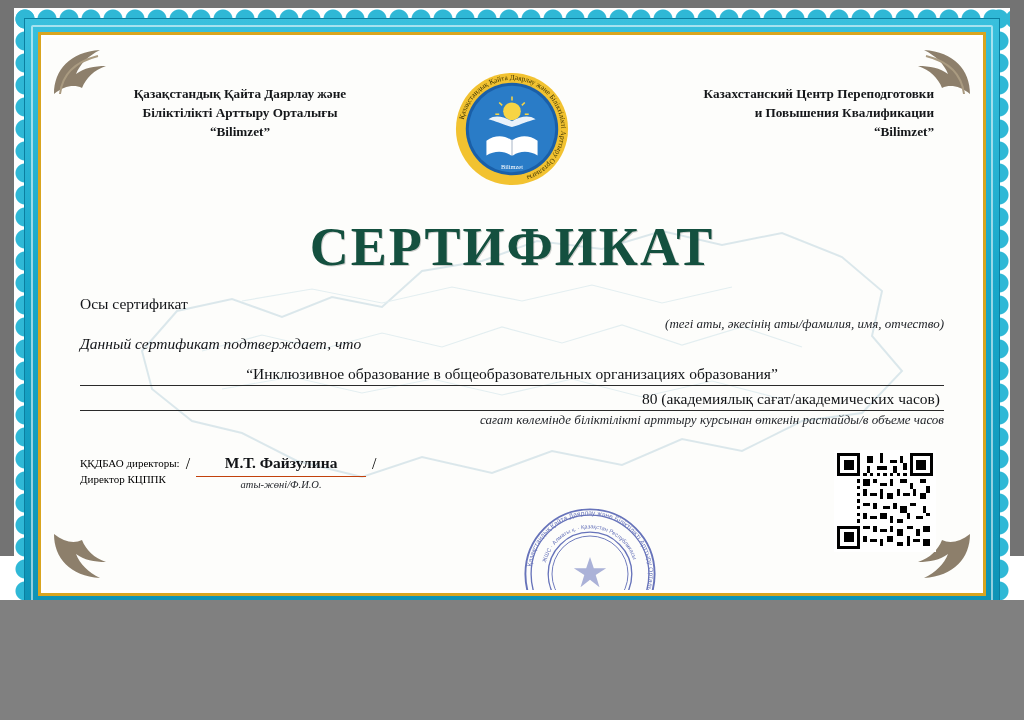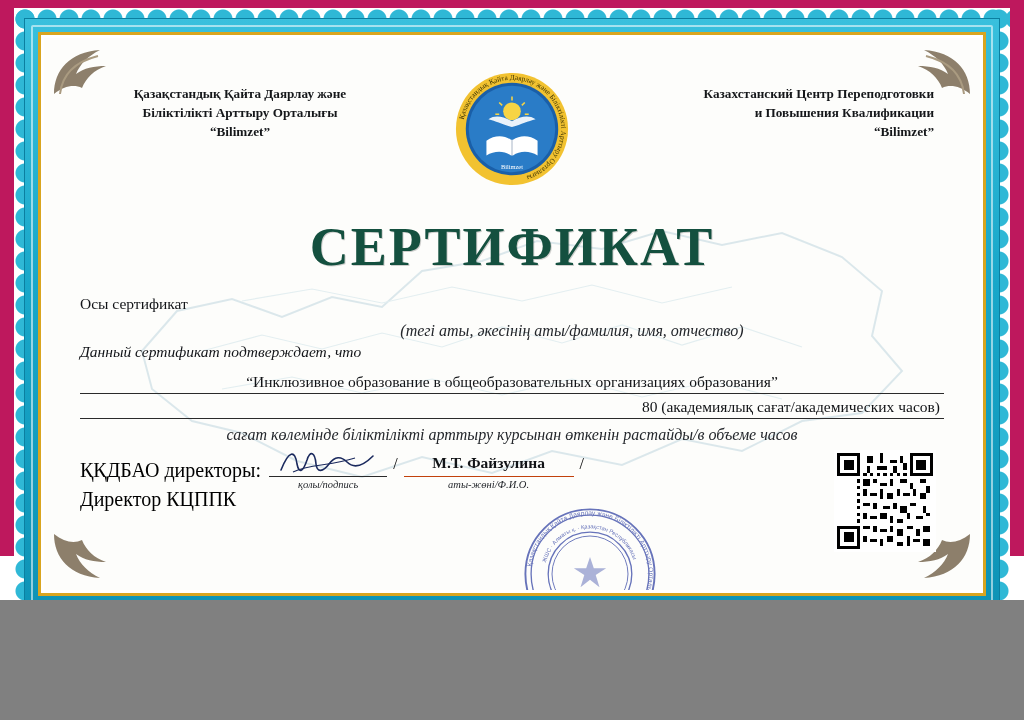--- a/index.html
+++ b/index.html
@@ -9,21 +9,21 @@
     height: 720px;
     background: #ffffff;
     font-family: "Liberation Serif", serif;
     overflow: hidden;
   }
 
   #page {
     position: relative;
     width: 1024px;
     height: 556px;
-    background: #be185d;
+    background: #737373;
   }
 
   
   .bottom-occluder {
     position: absolute;
     left: 0;
     top: 600px;
     width: 1024px;
     height: 120px;
     background: #808080;
@@ -190,25 +190,25 @@
     text-align: center;
     font-family: "Liberation Serif", serif;
     font-style: italic;
     font-weight: bold;
     font-size: 21px;
     color: #1a1d22;
     white-space: nowrap;
   }
 
   .hint {
-    text-align: center;
-    font-size: 16px;
+    text-align: right;
+    font-size: 13px;
     font-style: italic;
     color: #23262b;
-    margin-top: 7px;
+    margin-top: 1px;
   }
 
   .row2 {
     margin-top: 2px;
     font-style: italic;
   }
 
   .line-full {
     border-bottom: 1px solid #2a2a2a;
     height: 24px;
@@ -236,21 +236,21 @@
   
   .sig-area {
     position: absolute;
     left: 36px;
     right: 36px;
     top: 416px;
     display: flex;
     align-items: flex-start;
   }
   .sig-left-labels {
-    font-size: 20px;
+    font-size: 11px;
     line-height: 1.45;
     white-space: nowrap;
     padding-top: 2px;
   }
   .sig-mid {
     margin-left: 8px;
     position: relative;
     width: 118px;
   }
   .sig-line {
@@ -407,29 +407,20 @@
         </div>
         <div class="hint">сағат көлемінде біліктілікті арттыру курсынан өткенін растайды/в объеме часов</div>
       </div>
 
       <div class="sig-area">
         <div class="sig-left-labels">
           <div>ҚҚДБАО директоры:</div>
           <div>Директор КЦППК</div>
         </div>
 
-        <div class="sig-mid">
-          <div class="sig-line">
-            <svg class="sig-scribble" viewBox="0 0 104 30">
-              <path d="M6,24 C14,4 20,4 22,18 C24,28 28,26 32,14 C35,4 40,6 41,18 C42,27 48,26 54,18 C60,10 66,10 72,16 C78,22 86,22 98,10" fill="none" stroke="#1b2a5e" stroke-width="1.6" stroke-linecap="round"></path>
-              <path d="M18,26 C34,18 56,20 80,12" fill="none" stroke="#1b2a5e" stroke-width="1.1"></path>
-            </svg>
-          </div>
-          <div class="sub-note">қолы/подпись</div>
-        </div>
 
         <div class="slash">/</div>
 
         <div class="sig-name-col">
           <div class="sig-name-line">М.Т. Файзулина</div>
           <div class="sub-note">аты-жөні/Ф.И.О.</div>
         </div>
 
         <div class="slash">/</div>
       </div>

